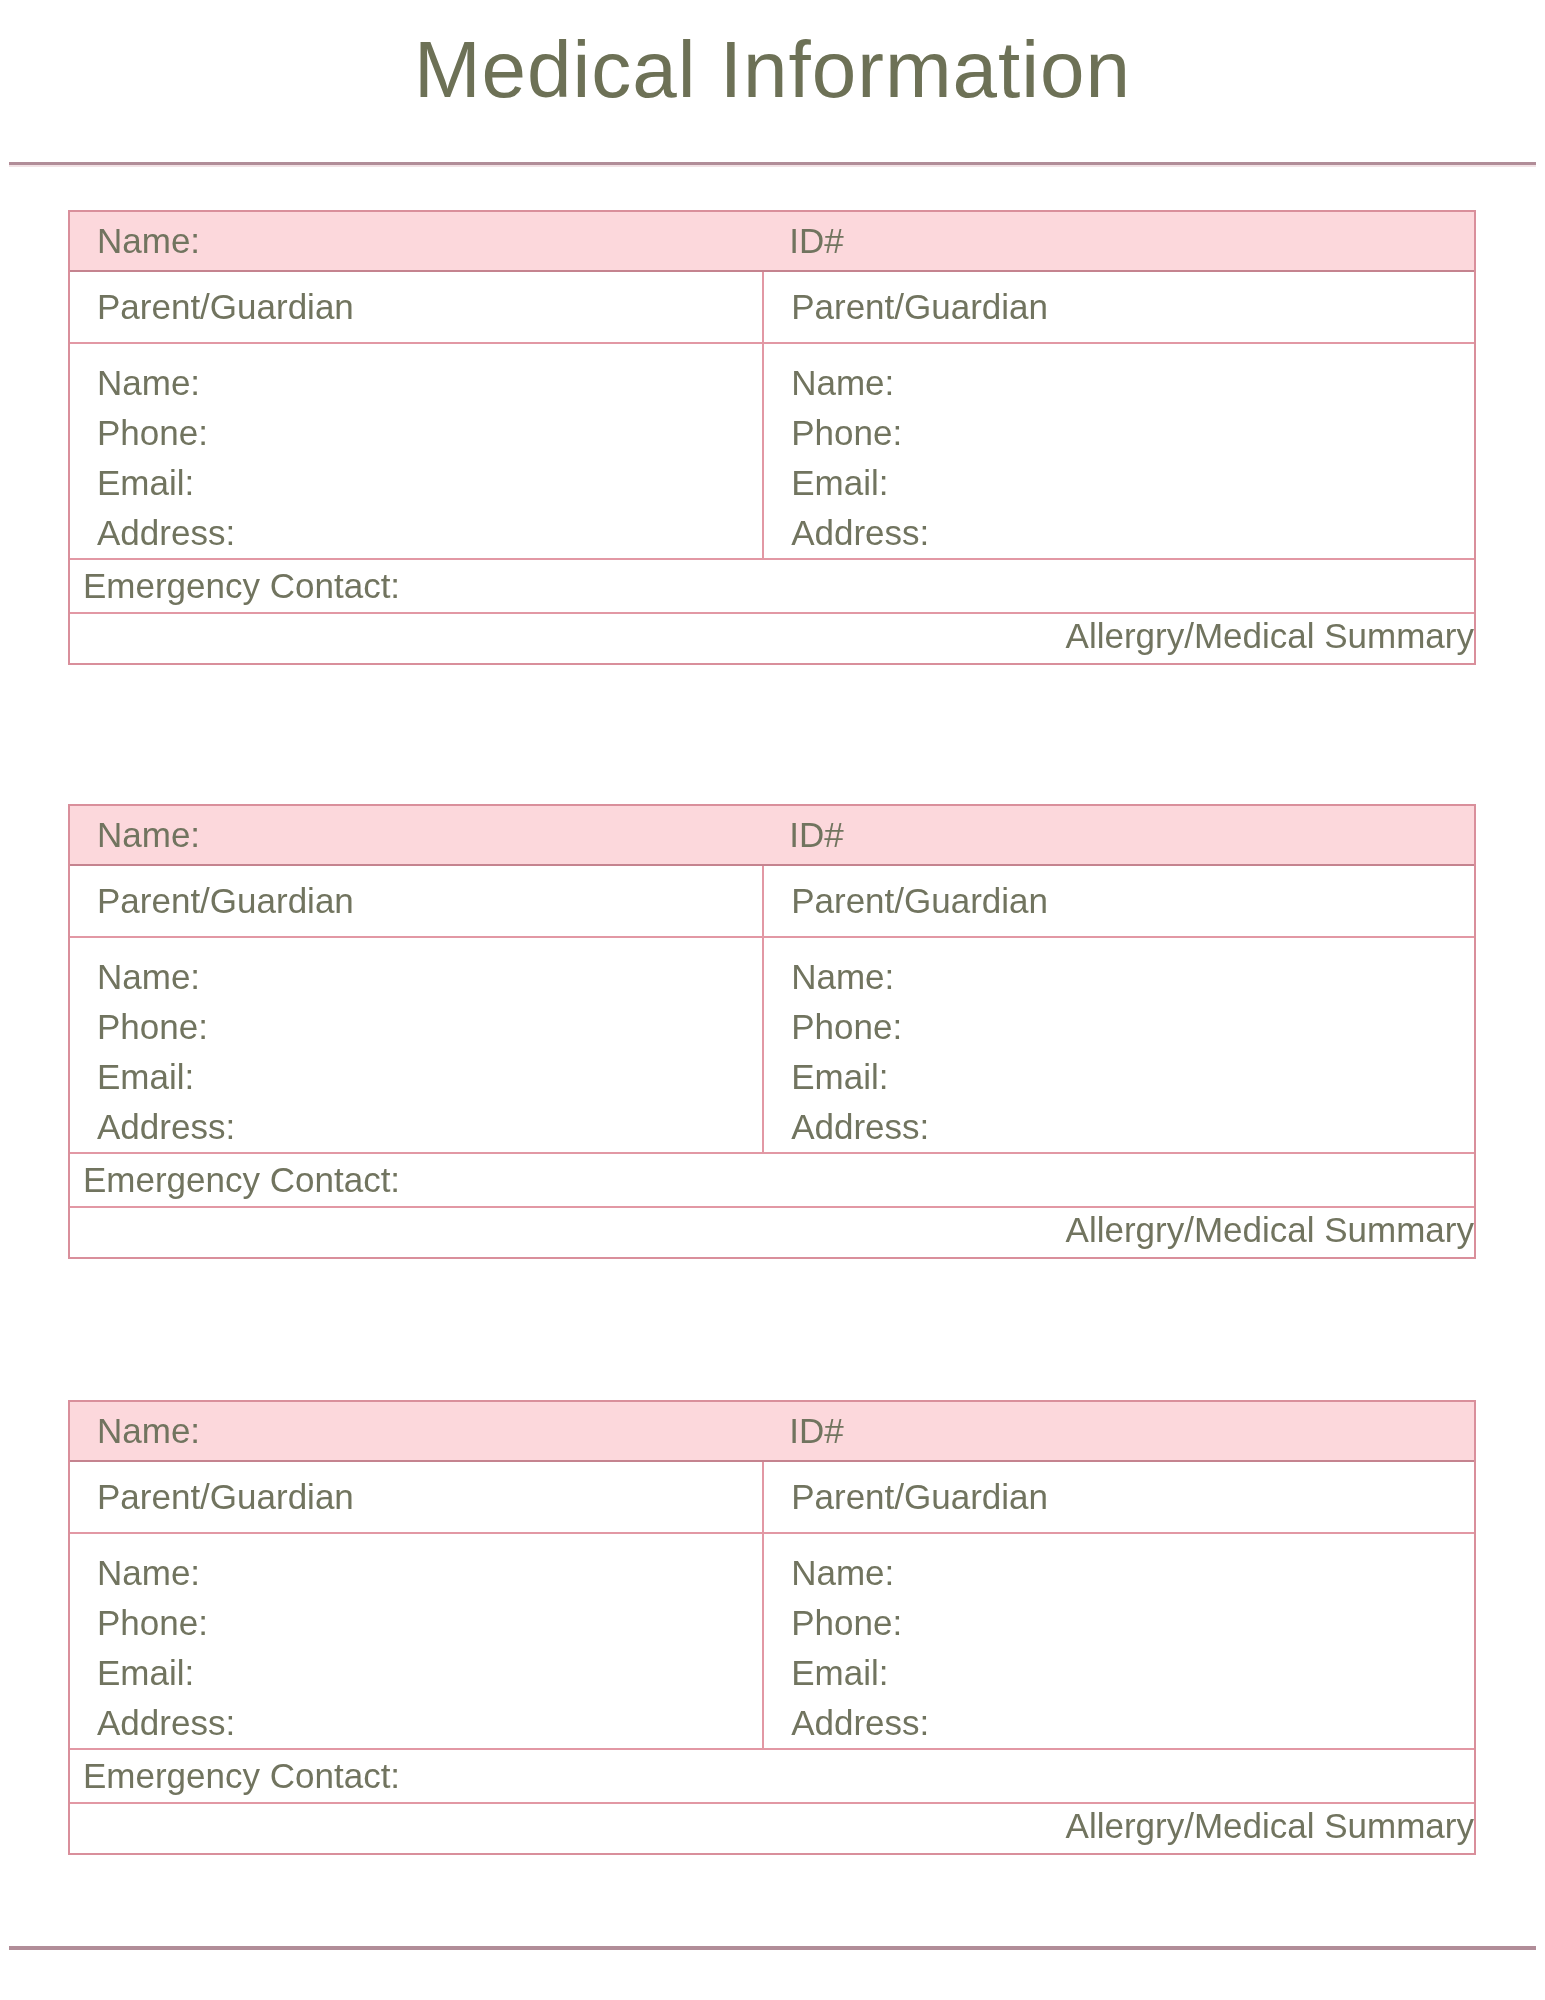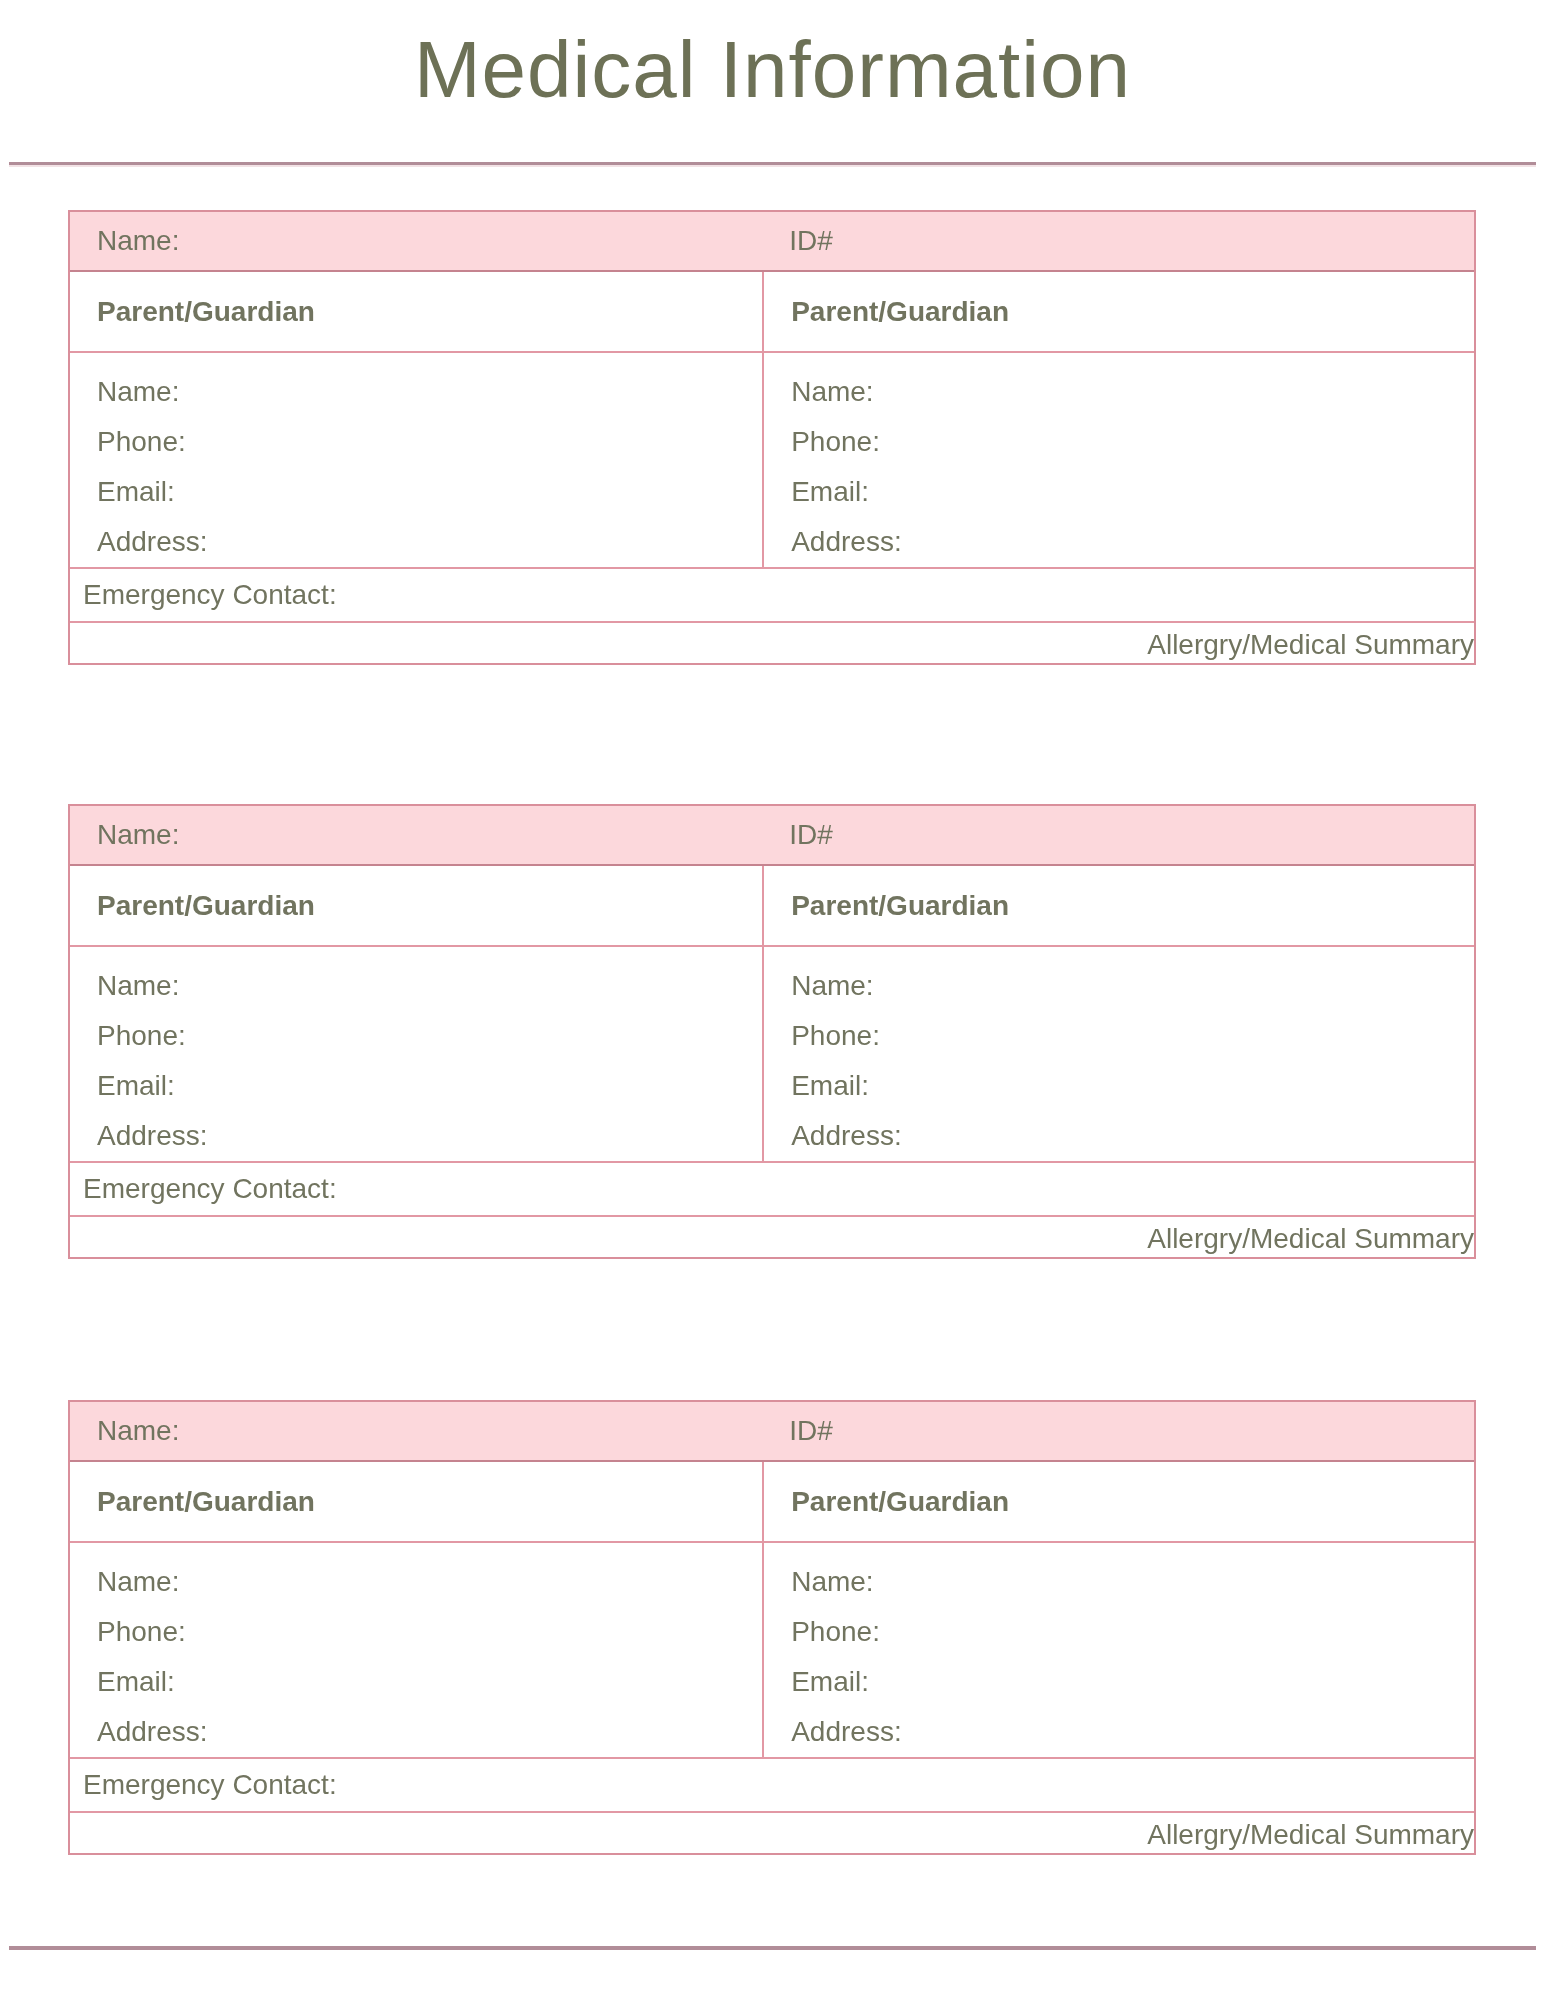--- a/index.html
+++ b/index.html
@@ -35,34 +35,34 @@
   .rule.bottom { top: 1946px; height: 4px; }
 
   .form-block {
     position: absolute;
     left: 68px;
     width: 1408px;
     height: 455px;
     border: 2px solid #d98f9b;
     background: #ffffff;
     color: #71745f;
-    font-size: 28px;
+    font-size: 35px;
   }
   .block-1 { top: 210px; }
   .block-2 { top: 804px; }
   .block-3 { top: 1400px; }
 
   .row { display: flex; width: 100%; border-bottom: 2px solid #e298a4; }
   .row.header-row {
     height: 60px;
     background: #fcd8dc;
     border-bottom: 2px solid #c5838f;
     align-items: center;
   }
-  .row.pg-row { height: 81px; align-items: center; font-weight: bold; }
+  .row.pg-row { height: 72px; align-items: center; }
   .row.contact-row { height: 216px; }
   .row.emergency-row { height: 54px; align-items: center; }
   .row.allergy-row { height: 44px; border-bottom: none; align-items: center; justify-content: flex-end; }
 
   .cell { height: 100%; display: flex; align-items: center; }
   .cell.left { width: 49.3%; padding-left: 27px; }
   .cell.right { width: 50.7%; padding-left: 27px; border-left: 2px solid #e298a4; }
   .header-row .cell.right { border-left: none; }
 
   .cell.fields {

